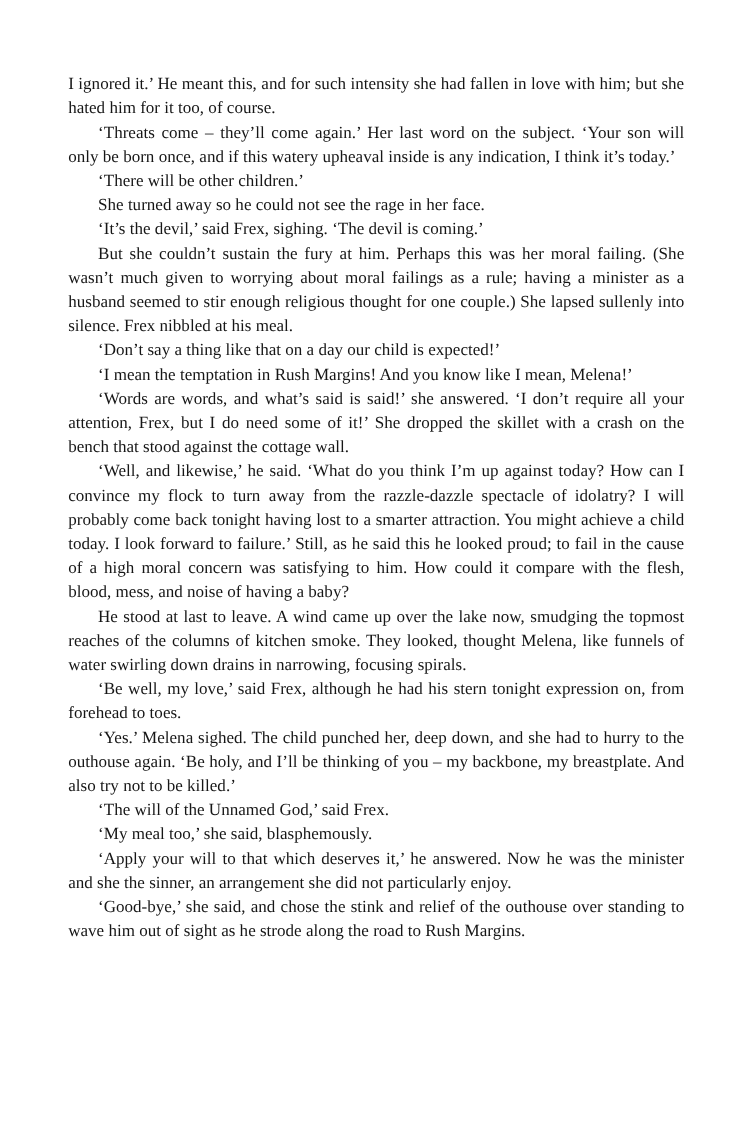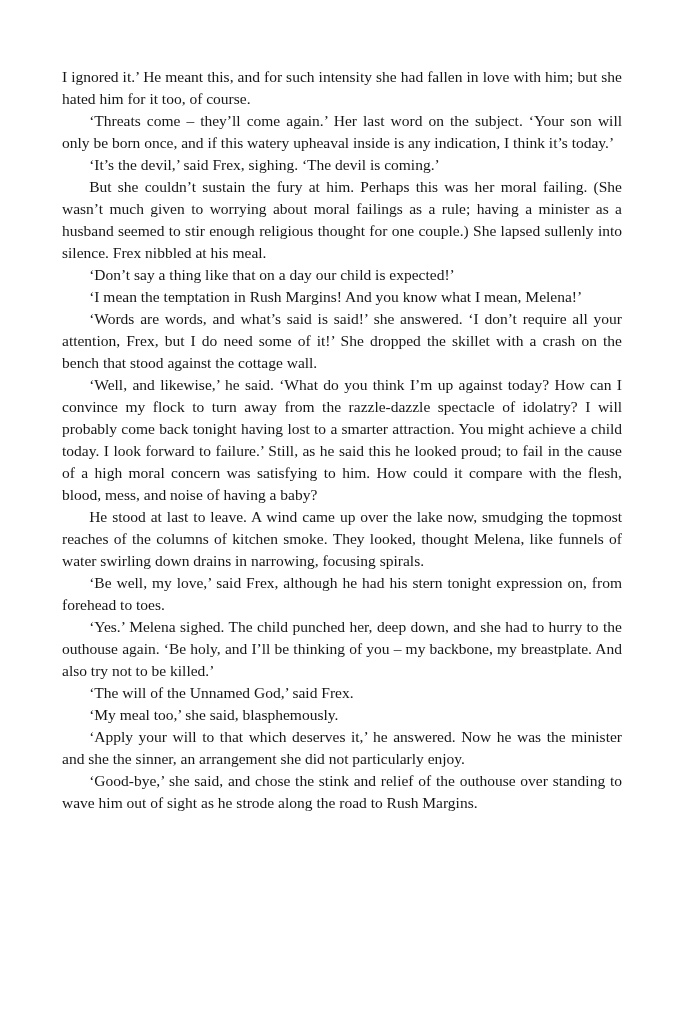--- a/index.html
+++ b/index.html
@@ -28,24 +28,26 @@
     text-indent: 0;
   }
 </style>
 </head>
 <body>
 
 <div class="book-page">
   <div>
     <p class="no-indent">I ignored it.’ He meant this, and for such intensity she had fallen in love with him; but she hated him for it too, of course.</p>
     <p>‘Threats come – they’ll come again.’ Her last word on the subject. ‘Your son will only be born once, and if this watery upheaval inside is any indication, I think it’s today.’</p>
+    <p>‘There will be other children.’</p>
+    <p>She turned away so he could not see the rage in her face.</p>
     <p>‘It’s the devil,’ said Frex, sighing. ‘The devil is coming.’</p>
     <p>But she couldn’t sustain the fury at him. Perhaps this was her moral failing. (She wasn’t much given to worrying about moral failings as a rule; having a minister as a husband seemed to stir enough religious thought for one couple.) She lapsed sullenly into silence. Frex nibbled at his meal.</p>
     <p>‘Don’t say a thing like that on a day our child is expected!’</p>
-    <p>‘I mean the temptation in Rush Margins! And you know what I mean, Melena!’</p>
+    <p>‘I mean the temptation in Rush Margins! And you know like I mean, Melena!’</p>
     <p>‘Words are words, and what’s said is said!’ she answered. ‘I don’t require all your attention, Frex, but I do need some of it!’ She dropped the skillet with a crash on the bench that stood against the cottage wall.</p>
     <p>‘Well, and likewise,’ he said. ‘What do you think I’m up against today? How can I convince my flock to turn away from the razzle-dazzle spectacle of idolatry? I will probably come back tonight having lost to a smarter attraction. You might achieve a child today. I look forward to failure.’ Still, as he said this he looked proud; to fail in the cause of a high moral concern was satisfying to him. How could it compare with the flesh, blood, mess, and noise of having a baby?</p>
     <p>He stood at last to leave. A wind came up over the lake now, smudging the topmost reaches of the columns of kitchen smoke. They looked, thought Melena, like funnels of water swirling down drains in narrowing, focusing spirals.</p>
     <p>‘Be well, my love,’ said Frex, although he had his stern tonight expression on, from forehead to toes.</p>
     <p>‘Yes.’ Melena sighed. The child punched her, deep down, and she had to hurry to the outhouse again. ‘Be holy, and I’ll be thinking of you – my backbone, my breastplate. And also try not to be killed.’</p>
     <p>‘The will of the Unnamed God,’ said Frex.</p>
     <p>‘My meal too,’ she said, blasphemously.</p>
     <p>‘Apply your will to that which deserves it,’ he answered. Now he was the minister and she the sinner, an arrangement she did not particularly enjoy.</p>
     <p>‘Good-bye,’ she said, and chose the stink and relief of the outhouse over standing to wave him out of sight as he strode along the road to Rush Margins.</p>
   </div>

